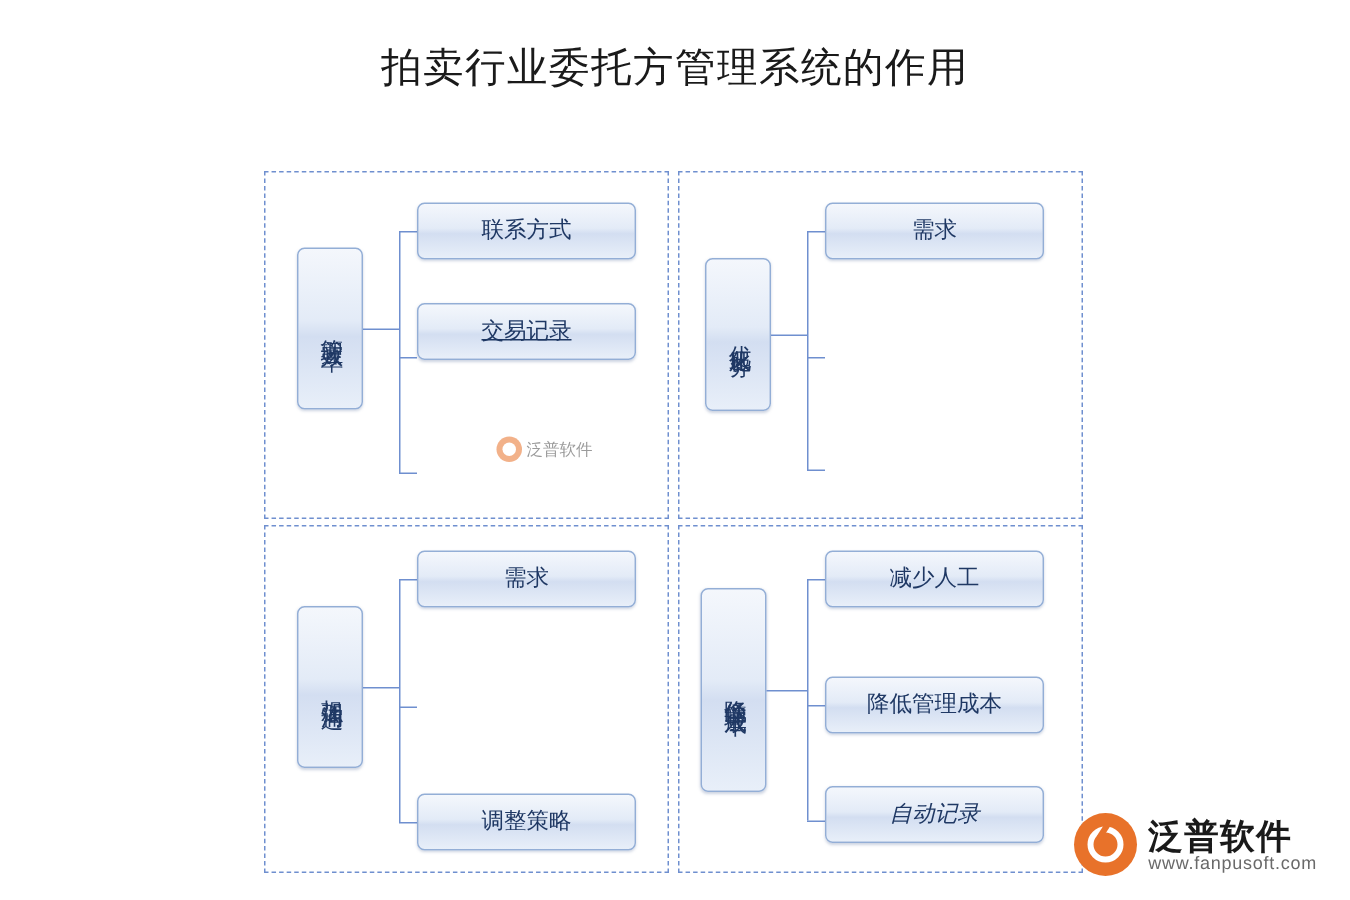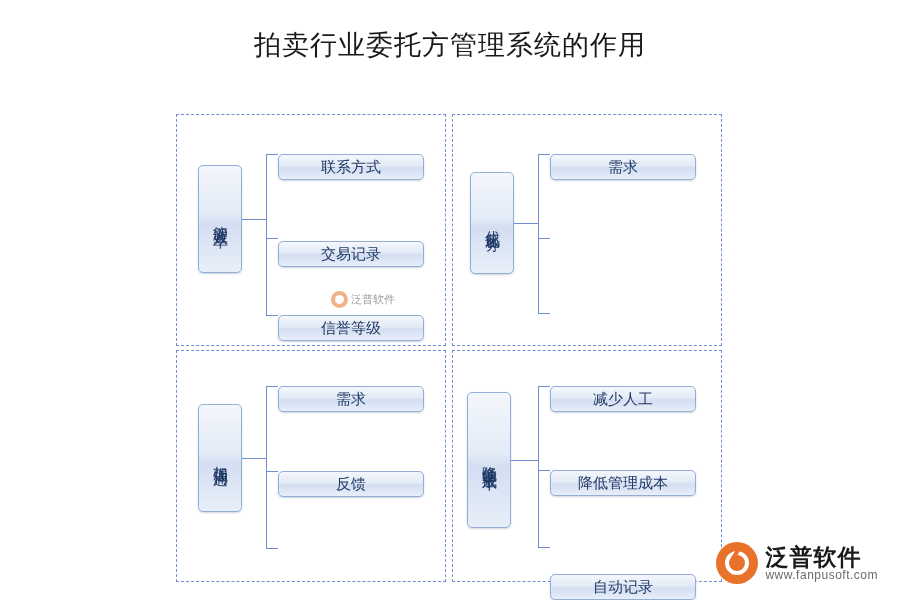--- a/index.html
+++ b/index.html
@@ -58,22 +58,21 @@
     line-height: 1.25;
   }
   .node.root {
     width: 44px;
     writing-mode: vertical-rl;
     letter-spacing: 2px;
     font-size: 15px;
   }
   .node.leaf {
     width: 146px;
-    height: 26px;
-    margin-top: 19px;
+    height: 38px;
   }
   .connector {
     position: absolute;
     background: #6f8fcf;
   }
   .connector.h { height: 1px; }
   .connector.v { width: 1px; }
 
   .watermark-center {
     position: absolute;
@@ -171,52 +170,51 @@
 <div class="diagram">
 
   <div class="quad q1"></div>
   <div class="node root" style="left:198px; top:165px; height:108px;">管理效率</div>
   <div class="connector h" style="left:242px; top:219px; width:24px;"></div>
   <div class="connector v" style="left:266px; top:154px; height:162px;"></div>
   <div class="connector h" style="left:266px; top:154px; width:12px;"></div>
   <div class="connector h" style="left:266px; top:238px; width:12px;"></div>
   <div class="connector h" style="left:266px; top:315px; width:12px;"></div>
   <div class="node leaf" style="left:278px; top:135px;">联系方式</div>
-  <div class="node leaf" style="left:278px; top:222px;">交易记录</div>
-  <div class="node leaf" style="left:278px; top:296px;">信誉等级</div>
+  <div class="node leaf" style="left:278px; top:202px;text-decoration:underline;">交易记录</div>
 
   <div class="quad q2"></div>
   <div class="node root" style="left:470px; top:172px; height:102px;">优化服务</div>
   <div class="connector h" style="left:514px; top:223px; width:24px;"></div>
   <div class="connector v" style="left:538px; top:154px; height:160px;"></div>
   <div class="connector h" style="left:538px; top:154px; width:12px;"></div>
   <div class="connector h" style="left:538px; top:238px; width:12px;"></div>
   <div class="connector h" style="left:538px; top:313px; width:12px;"></div>
   <div class="node leaf" style="left:550px; top:135px;">需求</div>
 
   <div class="quad q3"></div>
   <div class="node root" style="left:198px; top:404px; height:108px;">加强沟通</div>
   <div class="connector h" style="left:242px; top:458px; width:24px;"></div>
   <div class="connector v" style="left:266px; top:386px; height:162px;"></div>
   <div class="connector h" style="left:266px; top:386px; width:12px;"></div>
   <div class="connector h" style="left:266px; top:471px; width:12px;"></div>
   <div class="connector h" style="left:266px; top:548px; width:12px;"></div>
   <div class="node leaf" style="left:278px; top:367px;">需求</div>
-  <div class="node leaf" style="left:278px; top:452px;">反馈</div>
+  <div class="node leaf" style="left:278px; top:529px;">调整策略</div>
 
   <div class="quad q4"></div>
   <div class="node root" style="left:467px; top:392px; height:136px;">降低管理成本</div>
   <div class="connector h" style="left:511px; top:460px; width:27px;"></div>
   <div class="connector v" style="left:538px; top:386px; height:161px;"></div>
   <div class="connector h" style="left:538px; top:386px; width:12px;"></div>
   <div class="connector h" style="left:538px; top:470px; width:12px;"></div>
   <div class="connector h" style="left:538px; top:547px; width:12px;"></div>
   <div class="node leaf" style="left:550px; top:367px;">减少人工</div>
   <div class="node leaf" style="left:550px; top:451px;">降低管理成本</div>
-  <div class="node leaf" style="left:550px; top:555px;">自动记录</div>
+  <div class="node leaf" style="left:550px; top:524px;font-style:italic;">自动记录</div>
 
 </div>
 
 <div class="watermark-center">
   <div class="wm-mark"></div>
   <div class="wm-text">泛普软件</div>
 </div>
 
 <div class="logo">
   <div class="logo-badge"></div>

